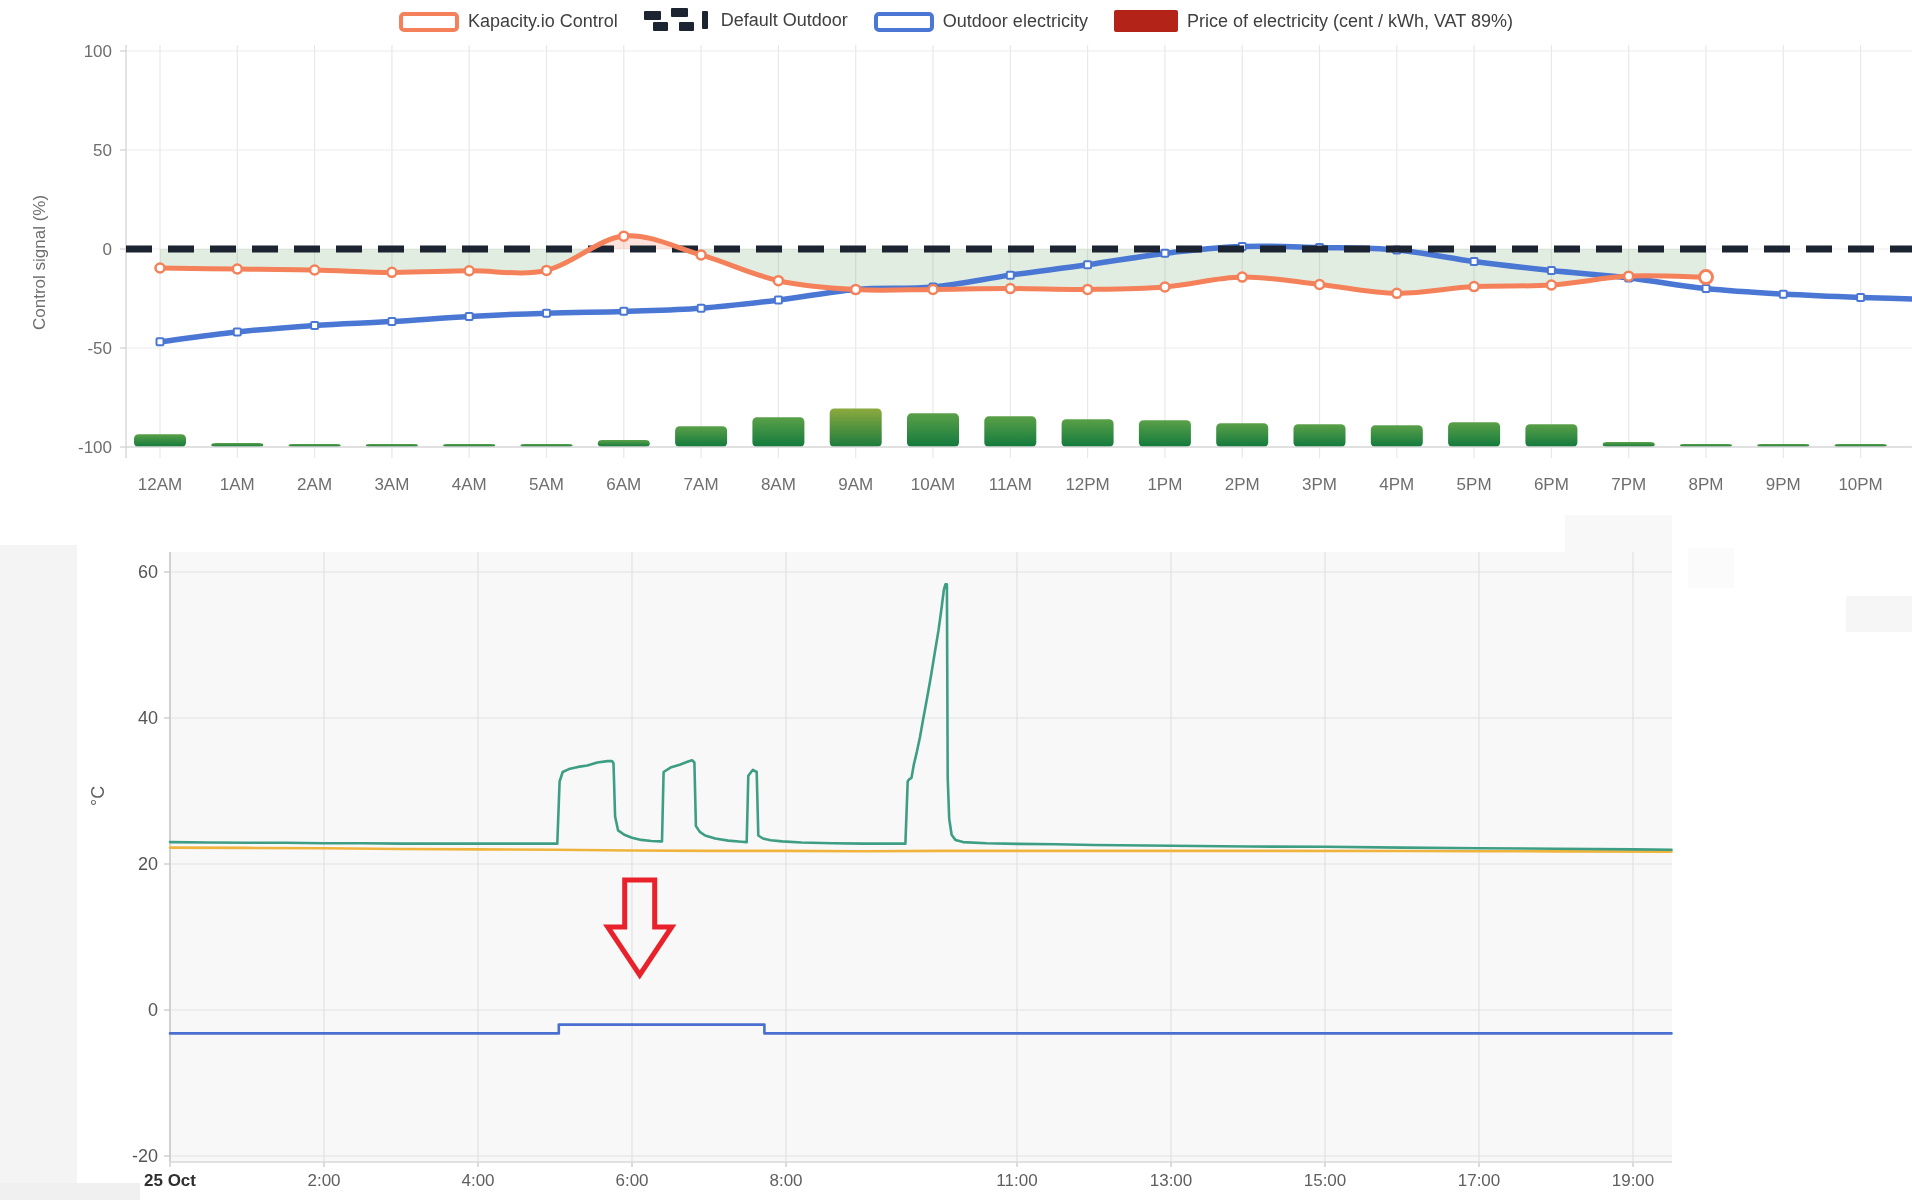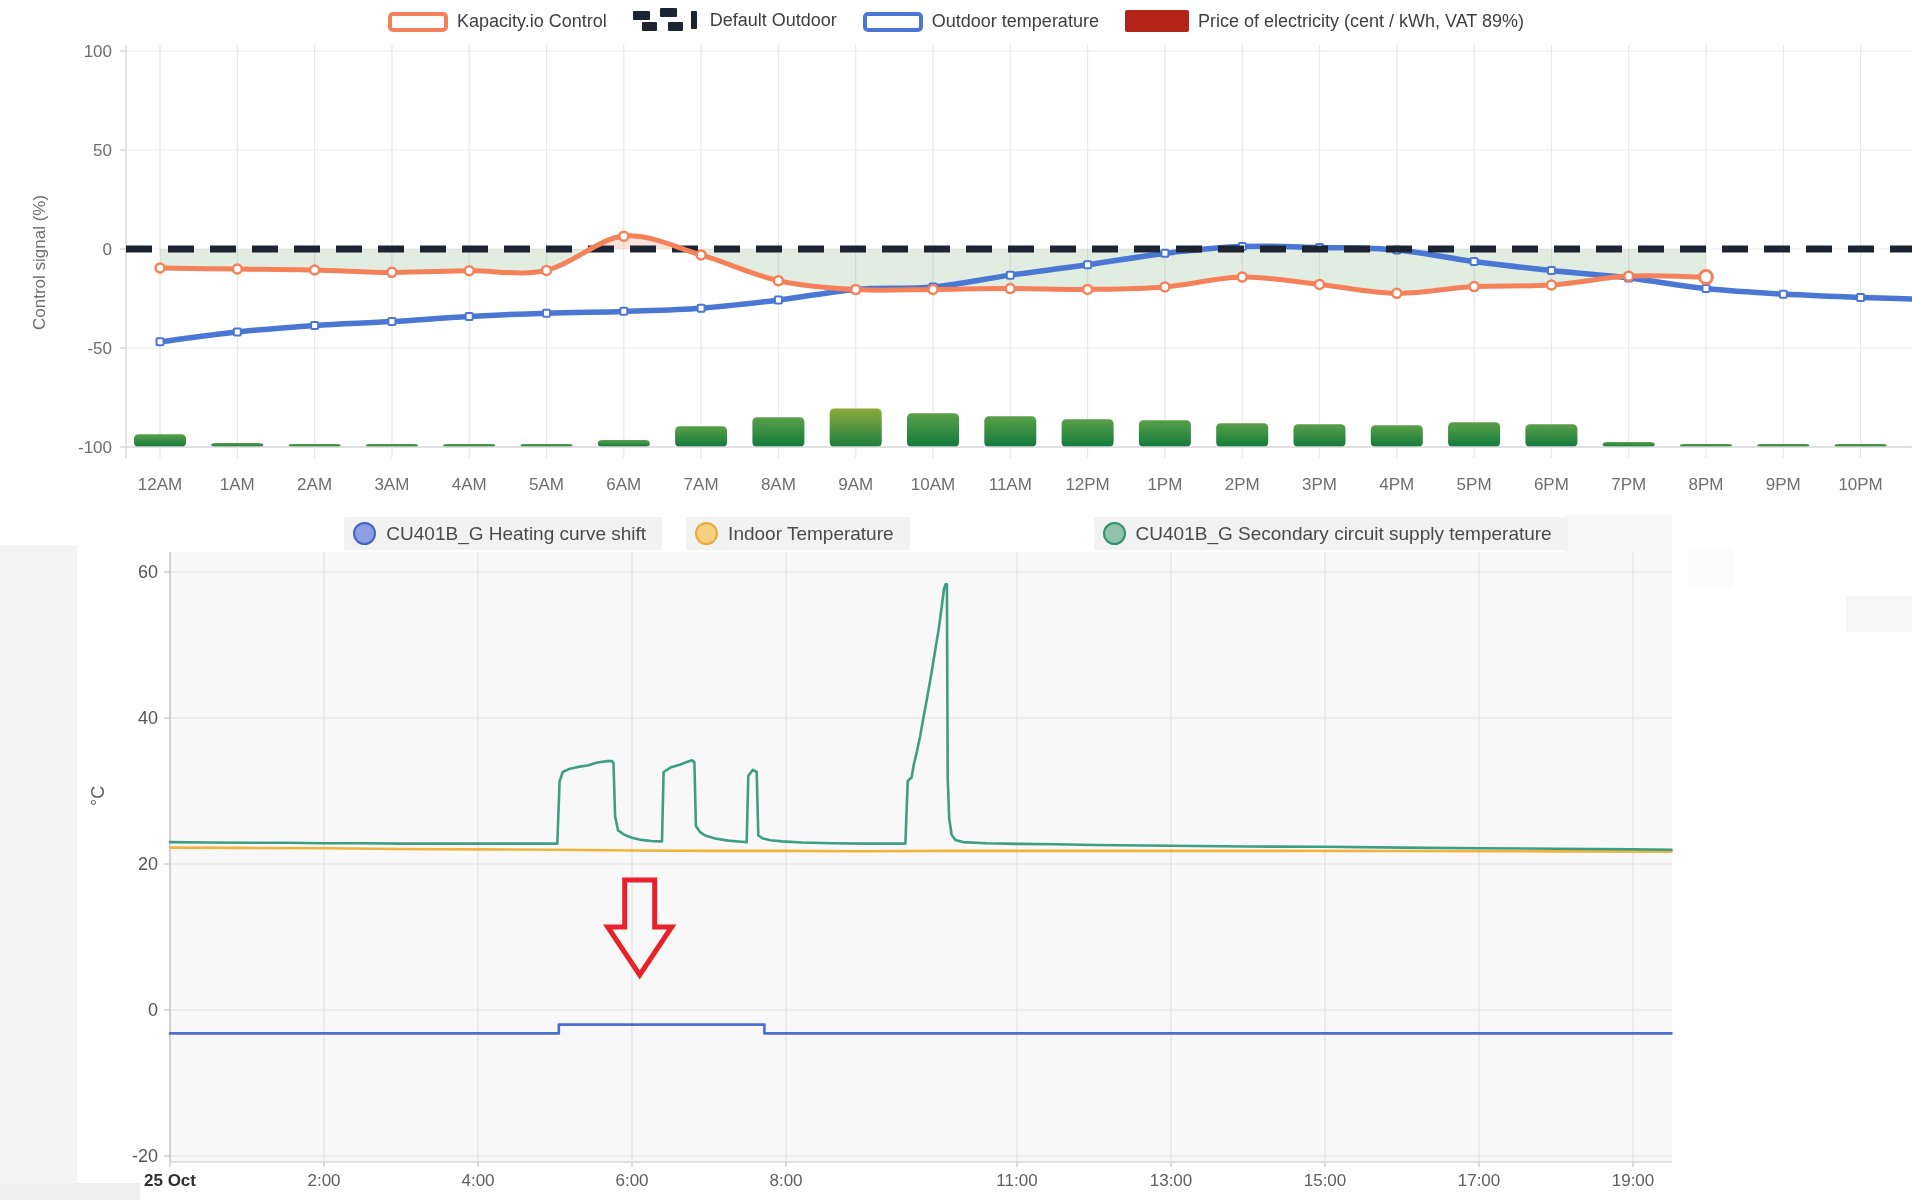--- a/index.html
+++ b/index.html
@@ -271,40 +271,26 @@
           <i class="d1"></i>
           <i class="d2"></i>
           <i class="d3"></i>
           <i class="d4"></i>
           <i class="d5"></i>
         </span>
       <span class="lg-label">Default Outdoor</span>
     </div>
     <div class="lg-item">
       <span class="sw sw-outline blue"></span>
-      <span class="lg-label">Outdoor temperature</span>
+      <span class="lg-label">Outdoor electricity</span>
     </div>
     <div class="lg-item">
       <span class="sw sw-fill"></span>
       <span class="lg-label">Price of electricity (cent / kWh, VAT 89%)</span>
     </div>
   </div>
 
   <div class="ylabel ylabel-top">Control signal (%)</div>
 
-  <div class="legend bottom-legend">
-    <div class="b-item">
-      <span class="lg-circle c-blue"></span>
-      <span class="lg-label">CU401B_G Heating curve shift</span>
-    </div>
-    <div class="b-item">
-      <span class="lg-circle c-yellow"></span>
-      <span class="lg-label">Indoor Temperature</span>
-    </div>
-    <div class="b-item gap">
-      <span class="lg-circle c-teal"></span>
-      <span class="lg-label">CU401B_G Secondary circuit supply temperature</span>
-    </div>
-  </div>
 
   <div class="ylabel ylabel-bottom">°C</div>
 
 </div>
 
 </body></html>

